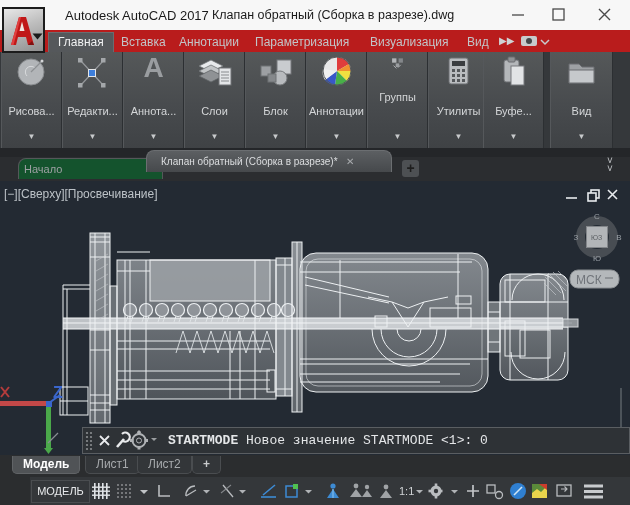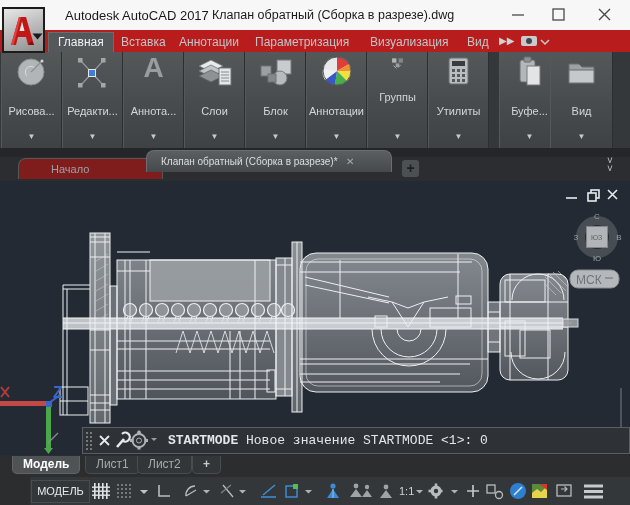--- a/index.html
+++ b/index.html
@@ -18,21 +18,21 @@
   .rtab{position:absolute;top:2px;height:20px;line-height:20px;padding:0 9px;font-size:12px;color:#c2c5c8;}
   .rtab.active{background:#55585b;color:#f0f1f2;border:1px solid #6a6d70;border-bottom:none;top:2px;height:19px;line-height:19px;}
   
   #ribbon{left:0;top:52px;width:630px;height:96px;background:#35383b;}
   .panel{position:absolute;top:0;width:59px;height:96px;background:linear-gradient(#555859 0%,#484b4e 55%,#3f4245 100%);border-right:1px solid #2c2f32;border-left:1px solid #55585b;}
   .plabel{position:absolute;top:40px;width:100%;text-align:center;font-size:11px;color:#d4d6d8;margin-top:13px;}
   .parrow{position:absolute;top:80px;width:100%;text-align:center;font-size:8px;color:#c8cacc;}
   .picon{position:absolute;left:0;top:2px;width:100%;height:36px;}
   
   #filebar{left:0;top:148px;width:630px;height:33px;background:#2b2d30;}
-  #tab-start{left:18px;top:10px;width:145px;height:21px;background:#7f1d1d;border:1px solid #55585a;border-bottom:none;border-radius:8px 8px 0 0;color:#9da0a3;font-size:11px;text-align:left;line-height:21px;padding-left:32px;box-sizing:border-box;}
+  #tab-start{left:18px;top:10px;width:145px;height:21px;background:#14532d;border:1px solid #55585a;border-bottom:none;border-radius:8px 8px 0 0;color:#9da0a3;font-size:11px;text-align:left;line-height:21px;padding-left:5px;box-sizing:border-box;}
   #tab-doc{left:146px;top:2px;width:246px;height:22px;background:linear-gradient(#5c5f62,#46494c);border:1px solid #6b6e71;border-bottom:none;border-radius:8px 8px 0 0;color:#dcdee0;font-size:10px;line-height:22px;padding-left:14px;box-sizing:border-box;}
   #tab-plus{left:402px;top:12px;width:17px;height:17px;background:#4d5053;border-radius:3px;color:#1e1e1e;font-size:14px;line-height:17px;text-align:center;font-weight:bold;}
   
   #canvas{left:0;top:181px;width:630px;height:274px;background:#232a33;}
   #vplabel{left:4px;top:6px;font-size:12px;color:#bcc2c7;}
   #watermark{left:424px;top:214px;font-size:16px;color:#70757c;}
   
   #cmdbar{left:82px;top:427px;width:548px;height:27px;background:#2e3236;border:1px solid #5a5e62;box-sizing:border-box;z-index:30;}
   #cmdtext{position:absolute;left:168px;top:433px;font-family:"Liberation Mono",monospace;font-size:13px;color:#e4e6e8;white-space:pre;z-index:31;}
   
@@ -164,21 +164,21 @@
           <rect x="28" y="20" width="3" height="3"></rect>
           <rect x="33" y="20" width="3" height="3"></rect>
         <rect x="23" y="25" width="3" height="3"></rect>
           <rect x="28" y="25" width="3" height="3"></rect>
           <rect x="33" y="25" width="3" height="3"></rect>
       </g>
     </svg>
     <div class="plabel">Утилиты</div>
       <div class="parrow">▼</div>
   </div>
-  <div class="panel" style="left:499px">
+  <div class="panel" style="left:483px">
     <svg class="picon" viewBox="0 0 59 36">
       <rect x="20" y="6" width="15" height="22" rx="2" fill="#b4b7ba" stroke="#6a6d70"></rect>
       <rect x="24" y="3" width="7" height="5" rx="1" fill="#8f9295" stroke="#6a6d70"></rect>
       <rect x="27" y="12" width="13" height="19" fill="#e2e4e6" stroke="#76797c"></rect>
     </svg>
     <div class="plabel">Буфе...</div>
       <div class="parrow">▼</div>
   </div>
   <div class="panel" style="left:550px;width:61px">
     <svg class="picon" viewBox="0 0 59 36">
@@ -190,20 +190,21 @@
   </div>
 </div>
 <div class="abs" id="filebar">
   <div class="abs" style="left:0;top:0;width:630px;height:9px;background:#242629;"></div>
   <div class="abs" id="tab-start">Начало</div>
   <div class="abs" id="tab-doc">Клапан обратный (Сборка в разрезе)*&nbsp;&nbsp;&nbsp;<span style="color:#a8abae">✕</span></div>
   <div class="abs" id="tab-plus">+</div>
   <div class="abs" style="left:607px;top:9px;color:#c2c5c8;font-size:10px;line-height:8px;">˅<br>˅</div>
 </div>
 <div class="abs" id="canvas">
+  <div class="abs" id="vplabel">[−][Сверху][Просвечивание]</div>
   <svg class="abs" style="left:0;top:0" width="630" height="274" viewBox="0 0 630 274">
     <defs>
       <linearGradient id="gsurf" x1="0" y1="0" x2="0" y2="1">
         <stop offset="0" stop-color="#94999e"></stop>
           <stop offset="0.45" stop-color="#7b8085"></stop>
           <stop offset="1" stop-color="#5a5f64"></stop>
       </linearGradient>
       <linearGradient id="gsurf2" x1="0" y1="0" x2="0" y2="1">
         <stop offset="0" stop-color="#9da2a7"></stop>
           <stop offset="1" stop-color="#6a6f74"></stop>

